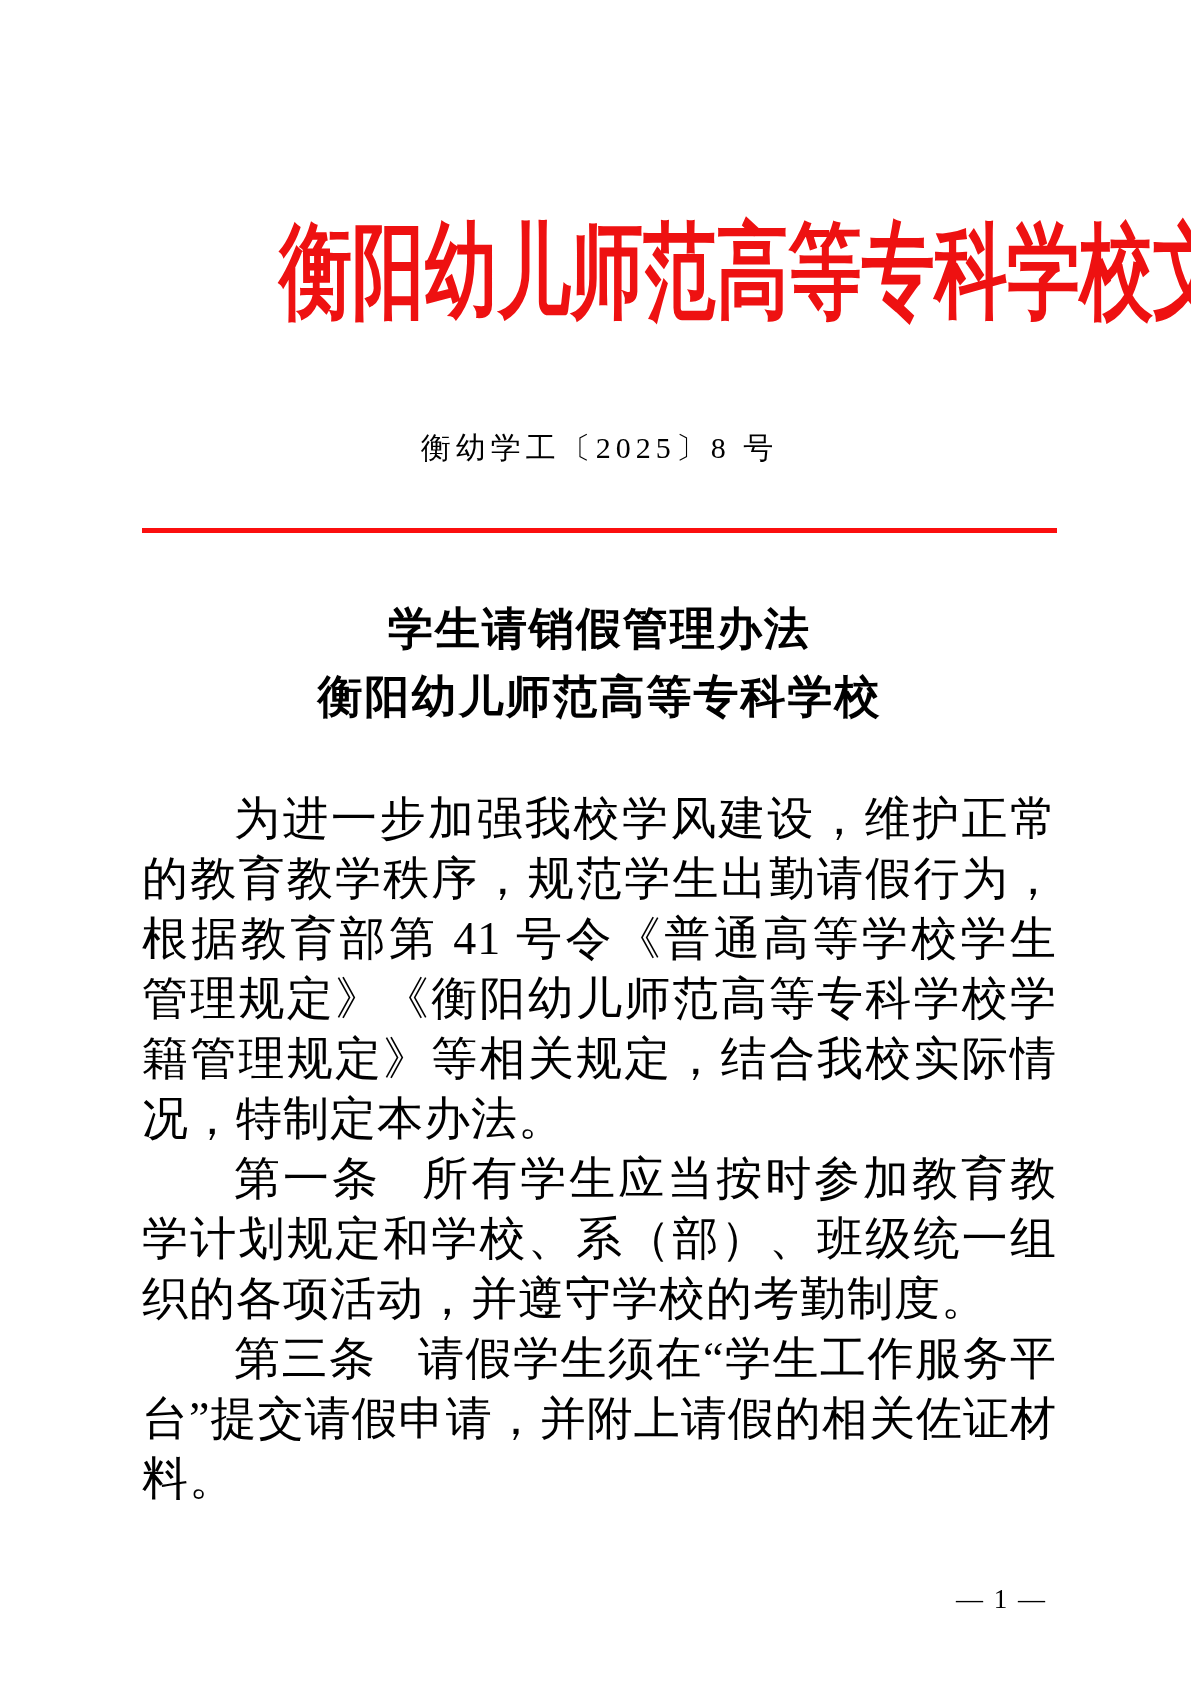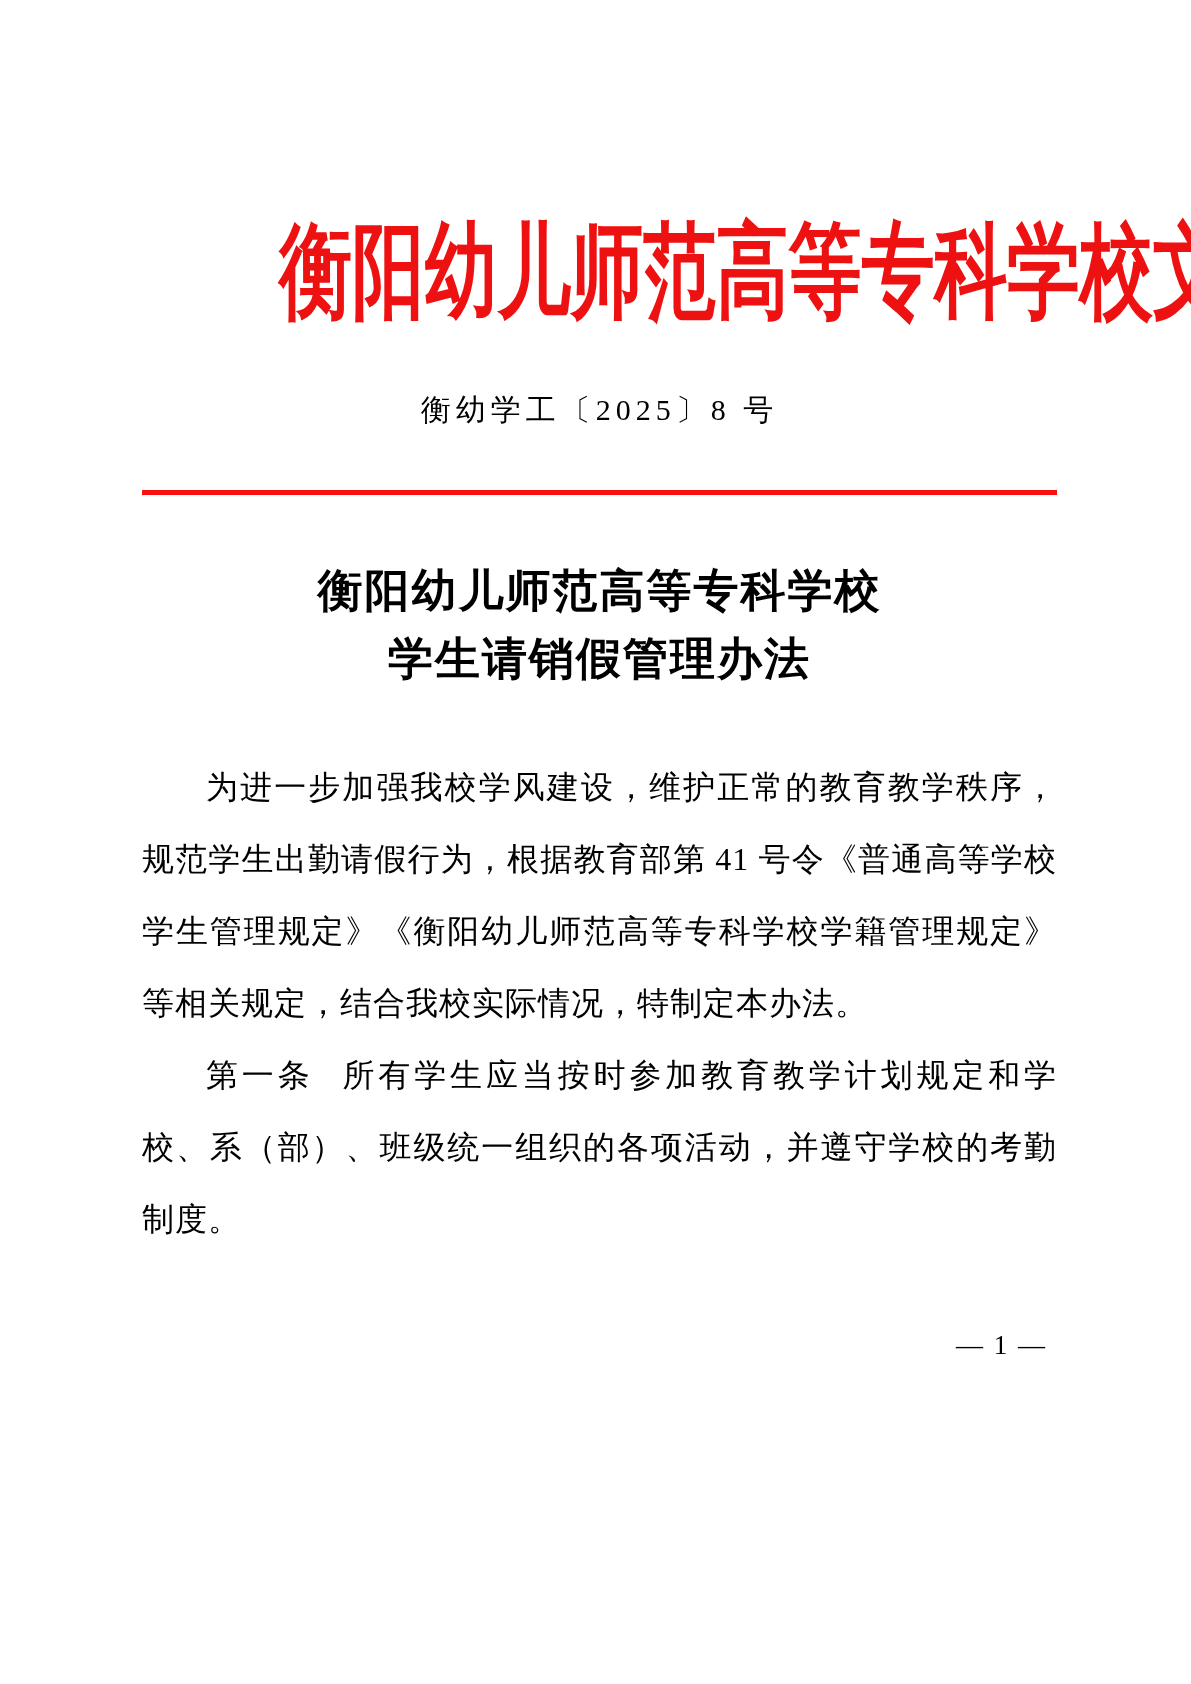--- a/index.html
+++ b/index.html
@@ -27,21 +27,21 @@
     font-size: 104px;
     line-height: 1.08;
     font-weight: 900;
     white-space: nowrap;
     transform: scaleX(0.70);
     transform-origin: 50% 50%;
     letter-spacing: 0px;
     font-family: "Liberation Serif", serif;
   }
   .doc-number {
-    margin-top: 62px;
+    margin-top: 100px;
     text-align: center;
     font-size: 30px;
     line-height: 40px;
     letter-spacing: 5px;
     font-family: "Liberation Serif", serif;
   }
   .red-line {
     margin-top: 60px;
     height: 5px;
     width: 100%;
@@ -49,22 +49,22 @@
   .doc-title {
     margin-top: 62px;
     text-align: center;
     font-weight: 900;
     font-size: 45px;
     line-height: 68px;
     letter-spacing: 2px;
   }
   .body-text {
     margin-top: 58px;
-    font-size: 32px;
-    line-height: 72px;
+    font-size: 46px;
+    line-height: 60px;
     letter-spacing: 1px;
     text-align: justify;
     text-justify: inter-ideograph;
   }
   .body-text p {
     margin: 0;
     text-indent: 2em;
     text-align: justify;
     text-align-last: left;
   }
@@ -86,24 +86,25 @@
 
 <div class="page">
 
   <div class="red-header" style="color: rgb(238, 17, 17);">衡阳幼儿师范高等专科学校文件</div>
 
   <div class="doc-number">衡幼学工〔2025〕8 号</div>
 
   <div class="red-line" style="background: rgb(251, 15, 15);"></div>
 
   <div class="doc-title">
+    <div>学生请销假管理办法</div>
     <div>衡阳幼儿师范高等专科学校</div>
-    <div>学生请销假管理办法</div>
   </div>
 
   <div class="body-text" id="body-paragraphs">
       <p>为进一步加强我校学风建设，维护正常的教育教学秩序，规范学生出勤请假行为，根据教育部第 41 号令《普通高等学校学生管理规定》《衡阳幼儿师范高等专科学校学籍管理规定》等相关规定，结合我校实际情况，特制定本办法。</p>
       <p><span class="term">第一条</span>所有学生应当按时参加教育教学计划规定和学校、系（部）、班级统一组织的各项活动，并遵守学校的考勤制度。</p>
+      <p><span class="term">第三条</span>请假学生须在“学生工作服务平台”提交请假申请，并附上请假的相关佐证材料。</p>
     </div>
 
   <div class="page-number">— 1 —</div>
 
 </div>
 
 </body></html>

